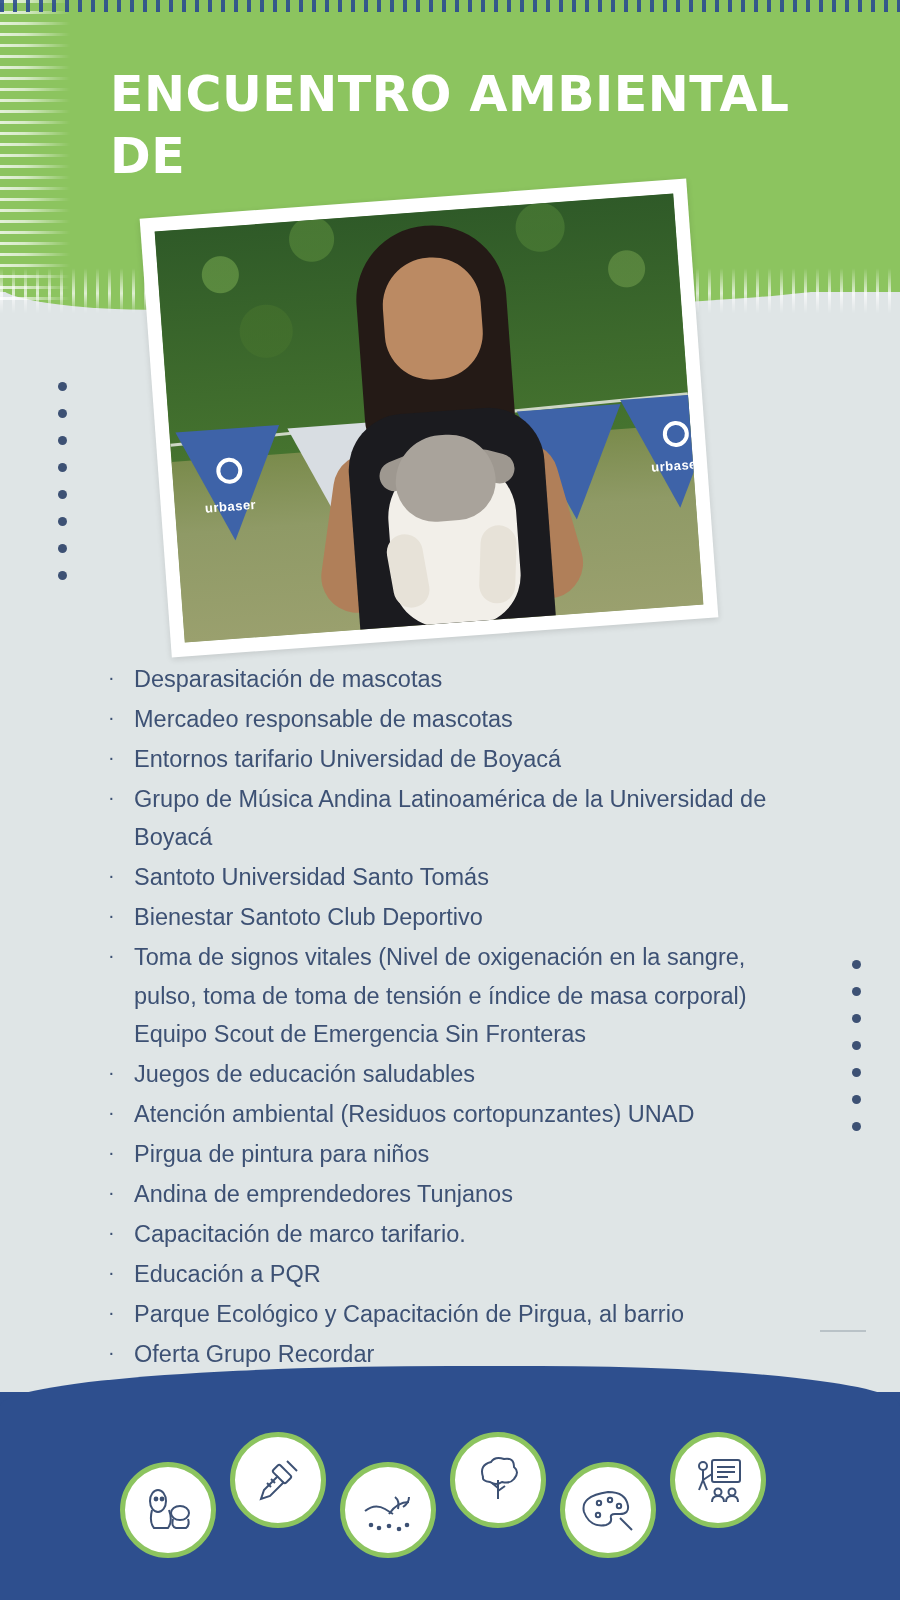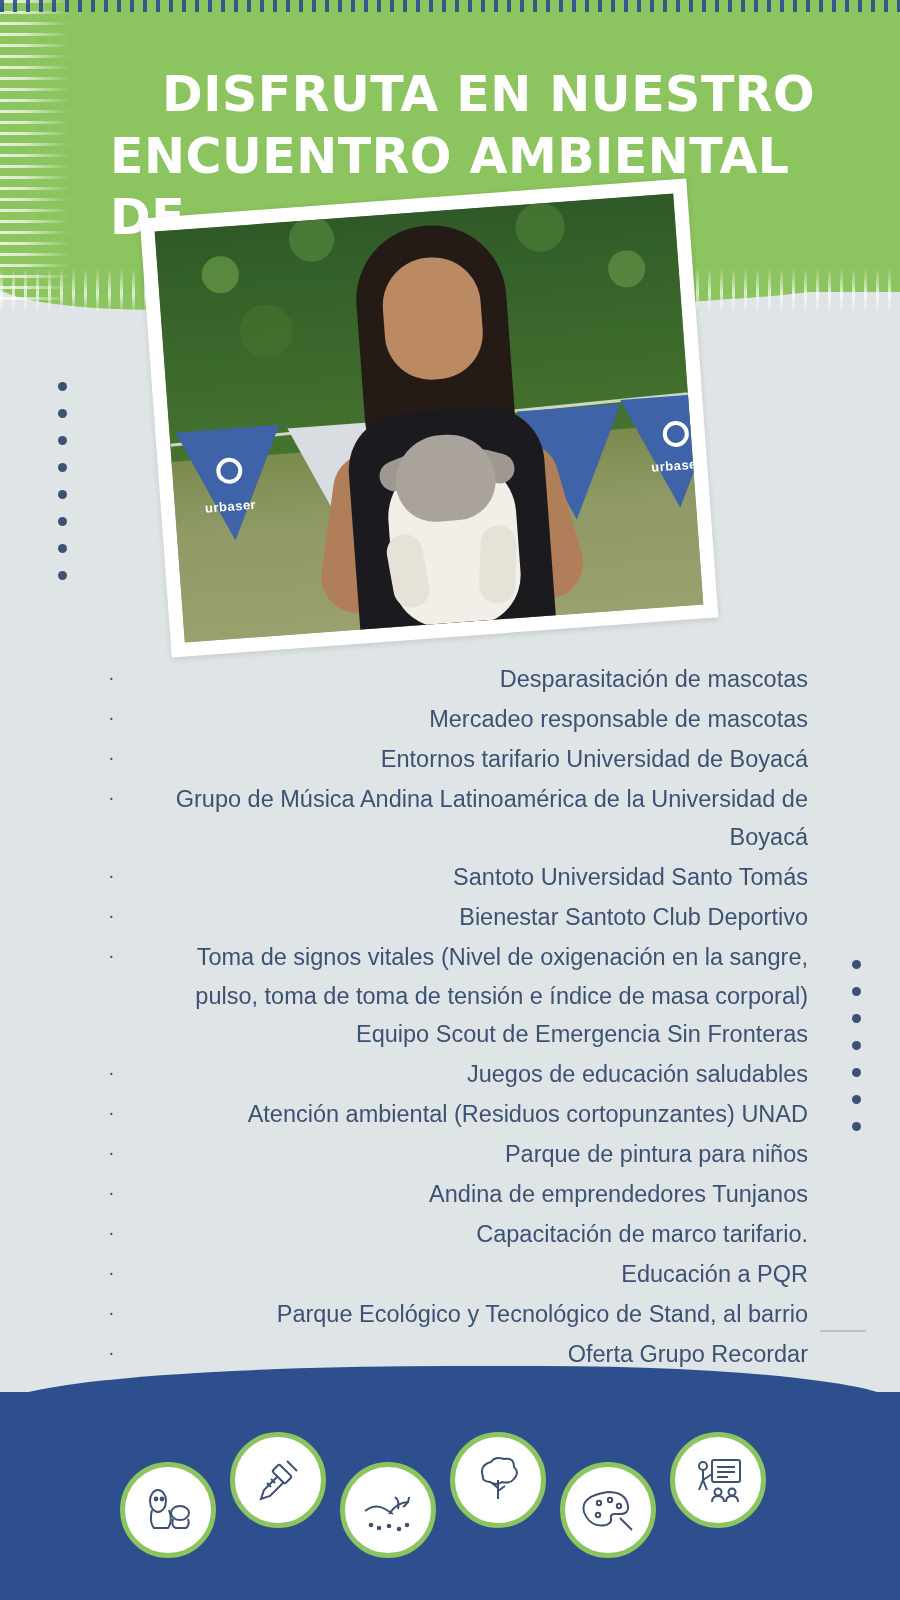--- a/index.html
+++ b/index.html
@@ -223,21 +223,21 @@
     line-height: 1.62;
     color: #3d5174;
     margin-bottom: 2px;
   }
   .list-bullet {
     flex: 0 0 26px;
     color: #3d5174;
     font-size: 20px;
     line-height: 1.72;
   }
-  .list-text { flex: 1 1 auto; text-align: right; }
+  .list-text { flex: 1 1 auto; }
 
   
   .dots {
     position: absolute;
     display: flex;
     flex-direction: column;
     gap: 18px;
   }
   .dots span {
     display: block;
@@ -308,21 +308,20 @@
 </head>
 <body>
 
 <div class="poster">
 
   <div class="header-band"></div>
   <div class="header-left-fray"></div>
   <div class="header-bottom-fray"></div>
 
   <div class="title">
-    <span class="line1">DISFRUTA EN NUESTRO</span>
     <span class="line2">ENCUENTRO AMBIENTAL DE</span>
   </div>
 
   <div class="photo-wrap">
     <div class="photo">
       <div class="hedge"></div>
       <div class="ground"></div>
       <div class="string"></div>
 
       <div class="pennant p1"></div>
@@ -404,37 +403,37 @@
     <div class="list-item">
       <span class="list-bullet">·</span>
       <span class="list-text">Juegos de educación saludables</span>
     </div>
     <div class="list-item">
       <span class="list-bullet">·</span>
       <span class="list-text">Atención ambiental (Residuos cortopunzantes) UNAD</span>
     </div>
     <div class="list-item">
       <span class="list-bullet">·</span>
-      <span class="list-text">Parque de pintura para niños</span>
+      <span class="list-text">Pirgua de pintura para niños</span>
     </div>
     <div class="list-item">
       <span class="list-bullet">·</span>
       <span class="list-text">Andina de emprendedores Tunjanos</span>
     </div>
     <div class="list-item">
       <span class="list-bullet">·</span>
       <span class="list-text">Capacitación de marco tarifario.</span>
     </div>
     <div class="list-item">
       <span class="list-bullet">·</span>
       <span class="list-text">Educación a PQR</span>
     </div>
     <div class="list-item">
       <span class="list-bullet">·</span>
-      <span class="list-text">Parque Ecológico y Tecnológico de Stand, al barrio</span>
+      <span class="list-text">Parque Ecológico y Capacitación de Pirgua, al barrio</span>
     </div>
     <div class="list-item">
       <span class="list-bullet">·</span>
       <span class="list-text">Oferta Grupo Recordar</span>
     </div>
     <div class="list-item">
       <span class="list-bullet">·</span>
       <span class="list-text">Tips ambientales Eca - Creciendo Juntos</span>
     </div>
   </div>

